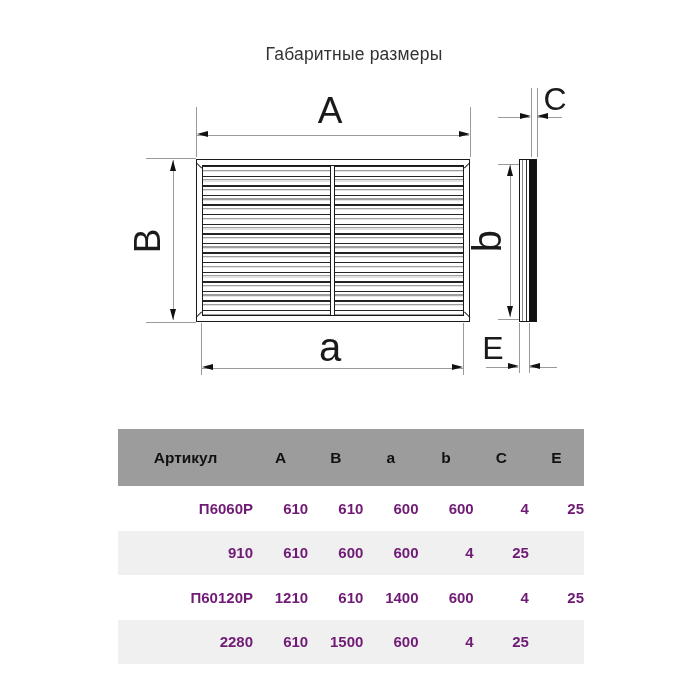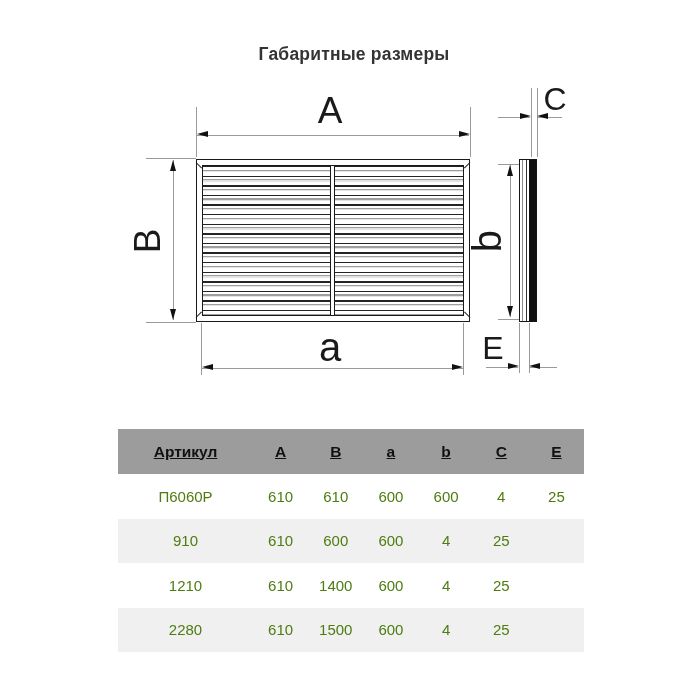--- a/index.html
+++ b/index.html
@@ -3,21 +3,21 @@
 <meta charset="utf-8">
 <style>
   html,body { margin:0; padding:0; }
   body { font-family:"Liberation Sans", sans-serif; background:#ffffff; }
   .page {
     position:relative; width:700px; height:700px; background:#fff;
     overflow:hidden; color:#1a1a1a;
   }
   .title {
     position:absolute; left:8px; right:0; top:44px;
-    text-align:center; font-size:17.5px; font-weight:700; color:#333;
+    text-align:center; font-size:17.5px; font-weight:400; color:#333;
     letter-spacing:.2px;
   }
 
   
   .front-view {
     position:absolute; left:195.5px; top:158.5px; width:274px; height:163px;
     border:1.6px solid var(--line); box-sizing:border-box; background:#fff;
   }
   .frame-inner {
     position:absolute; left:5px; top:5px; right:5px; bottom:5px;
@@ -64,22 +64,22 @@
     font-family:"Liberation Sans", sans-serif; font-weight:400;
   }
   .rot { transform:rotate(-90deg); }
 
   
   .size-table { position:absolute; left:118px; top:429px; width:466px; }
   .t-row {
     display:grid; grid-template-columns:135px repeat(6, 1fr);
     align-items:center; text-align:center;
   }
-  .t-head { height:45px; background:var(--head-bg); font-weight:700; font-size:15.5px; color:#111;text-decoration:underline; }
-  .t-data { height:44.5px; font-weight:400; font-size:15px; color:#4d7c0f; background:#fff; }
+  .t-head { height:57px; background:var(--head-bg); font-weight:700; font-size:15.5px; color:#111; }
+  .t-data { height:44.5px; font-weight:700; font-size:15px; color:#701a75; background:#fff;text-align:right; }
   .t-data.alt { background:var(--alt-bg); }
 </style>
 </head>
 <body>
 
 <div class="page">
 
   <div class="title">Габаритные размеры</div>
 
   <div>
@@ -171,20 +171,21 @@
     <div class="t-row t-data alt">
       <div>910</div>
       <div>610</div>
       <div>600</div>
       <div>600</div>
       <div>4</div>
       <div>25</div>
     </div>
 
     <div class="t-row t-data">
+      <div>П60120Р</div>
       <div>1210</div>
       <div>610</div>
       <div>1400</div>
       <div>600</div>
       <div>4</div>
       <div>25</div>
     </div>
 
     <div class="t-row t-data alt">
       <div>2280</div>

